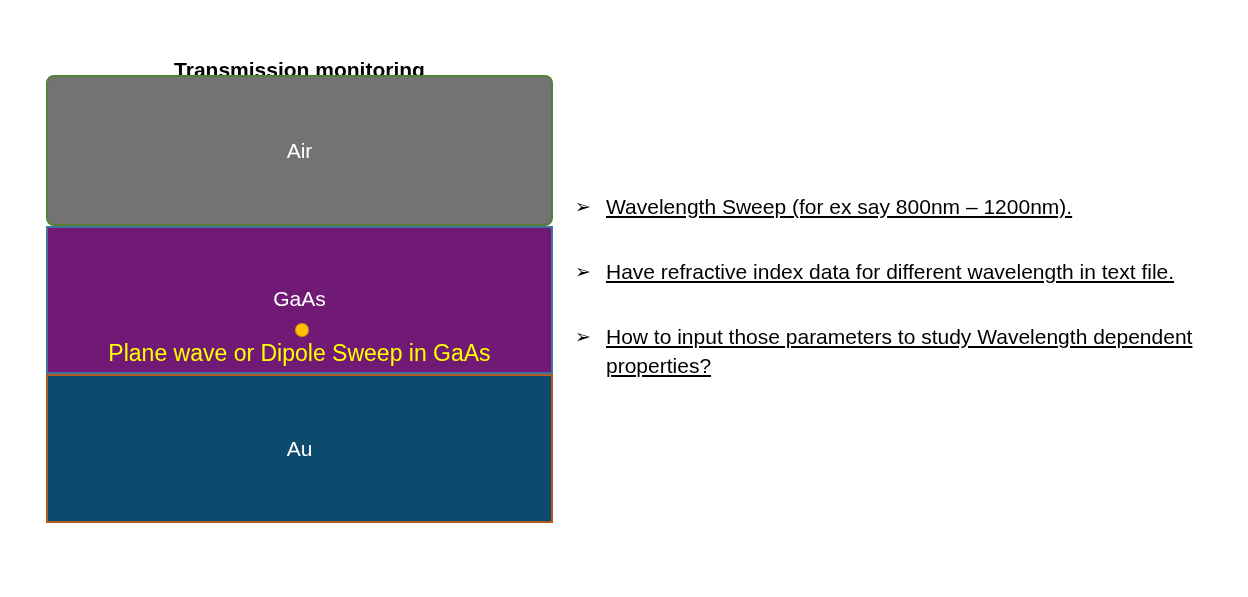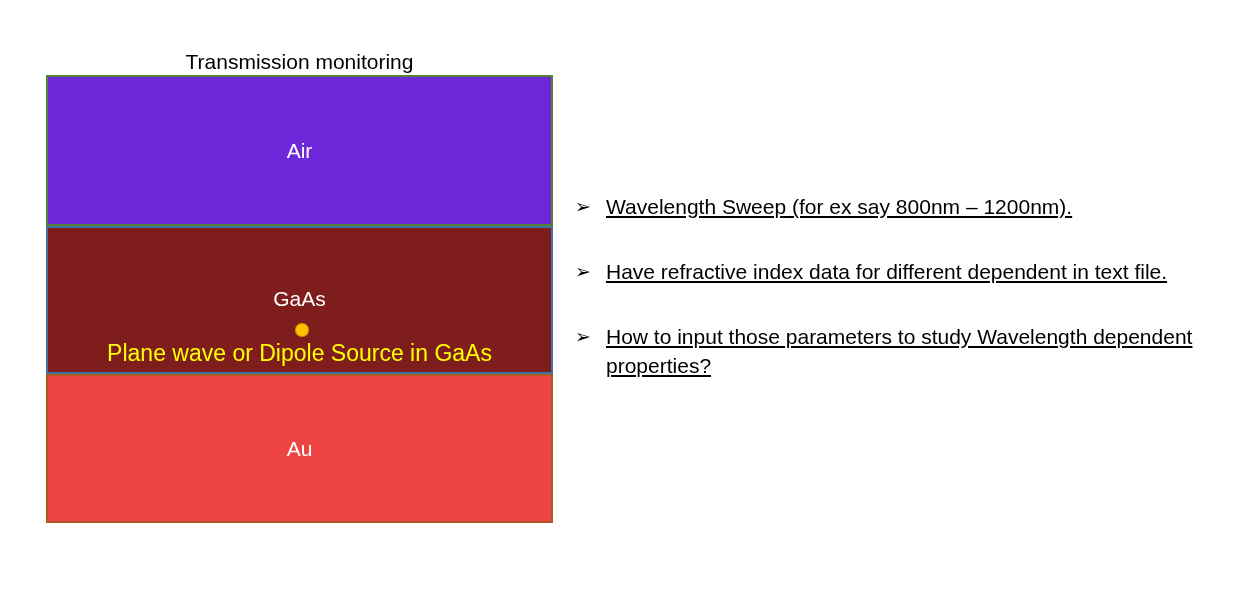--- a/index.html
+++ b/index.html
@@ -6,21 +6,21 @@
   html, body { width: 1248px; height: 597px; background: #ffffff; overflow: hidden; }
   body { font-family: "Liberation Sans", "DejaVu Sans", sans-serif; color: #000000; }
 
   .slide { position: relative; width: 1248px; height: 597px; background: #ffffff; }
 
   
   .stack-caption {
     position: absolute; left: 46px; width: 507px;
     text-align: center; font-size: 21px; line-height: 28px; color: #000000;
   }
-  .caption-top { top: 48px; }
+  .caption-top { top: 56px; font-weight: bold; }
   .caption-bottom { top: 531px; }
 
   
   .layer {
     position: absolute; left: 46px; width: 507px;
     border: 2px solid transparent;
   }
   .layer-air  { top: 75px;  height: 151px; display: flex; align-items: center; justify-content: center; }
   .layer-gaas { top: 226px; height: 148px; }
   .layer-au   { top: 374px; height: 149px; display: flex; align-items: center; justify-content: center; }
@@ -56,43 +56,43 @@
   }
   .note-text { flex: 1 1 auto; text-decoration: underline; }
 </style>
 </head>
 <body>
 
 <div class="slide">
 
   <div class="stack-caption caption-top">Transmission monitoring</div>
 
-  <div class="layer layer-air" style="background-color: #6d28d9; border-color: rgb(83, 129, 53);">
+  <div class="layer layer-air" style="background-color: #737373; border-color: rgb(83, 129, 53); border-radius: 8px;">
     <div class="layer-label">Air</div>
   </div>
 
-  <div class="layer layer-gaas" style="background-color: #7f1d1d; border-color: rgb(65, 113, 156);">
+  <div class="layer layer-gaas" style="background-color: #701a75; border-color: rgb(65, 113, 156);">
     <div class="layer-label gaas-label">GaAs</div>
     <div class="source-dot" style="background-color: rgb(255, 192, 0);"></div>
-    <div class="source-label" style="color: rgb(255, 255, 0);">Plane wave or Dipole Source in GaAs</div>
+    <div class="source-label" style="color: rgb(255, 255, 0);">Plane wave or Dipole Sweep in GaAs</div>
   </div>
 
-  <div class="layer layer-au" style="background-color: #ef4444; border-color: rgb(174, 90, 33);">
+  <div class="layer layer-au" style="background-color: #0c4a6e; border-color: rgb(174, 90, 33);">
     <div class="layer-label">Au</div>
   </div>
 
 
   <ul class="notes">
     <li class="note-item">
       <span class="bullet-arrow">➢</span>
       <span class="note-text">Wavelength Sweep (for ex say 800nm – 1200nm).</span>
     </li>
     <li class="note-item">
       <span class="bullet-arrow">➢</span>
-      <span class="note-text">Have refractive index data for different dependent in text file.</span>
+      <span class="note-text">Have refractive index data for different wavelength in text file.</span>
     </li>
     <li class="note-item">
       <span class="bullet-arrow">➢</span>
       <span class="note-text">How to input those parameters to study Wavelength dependent properties?</span>
     </li>
   </ul>
 
 </div>
 
 </body></html>

